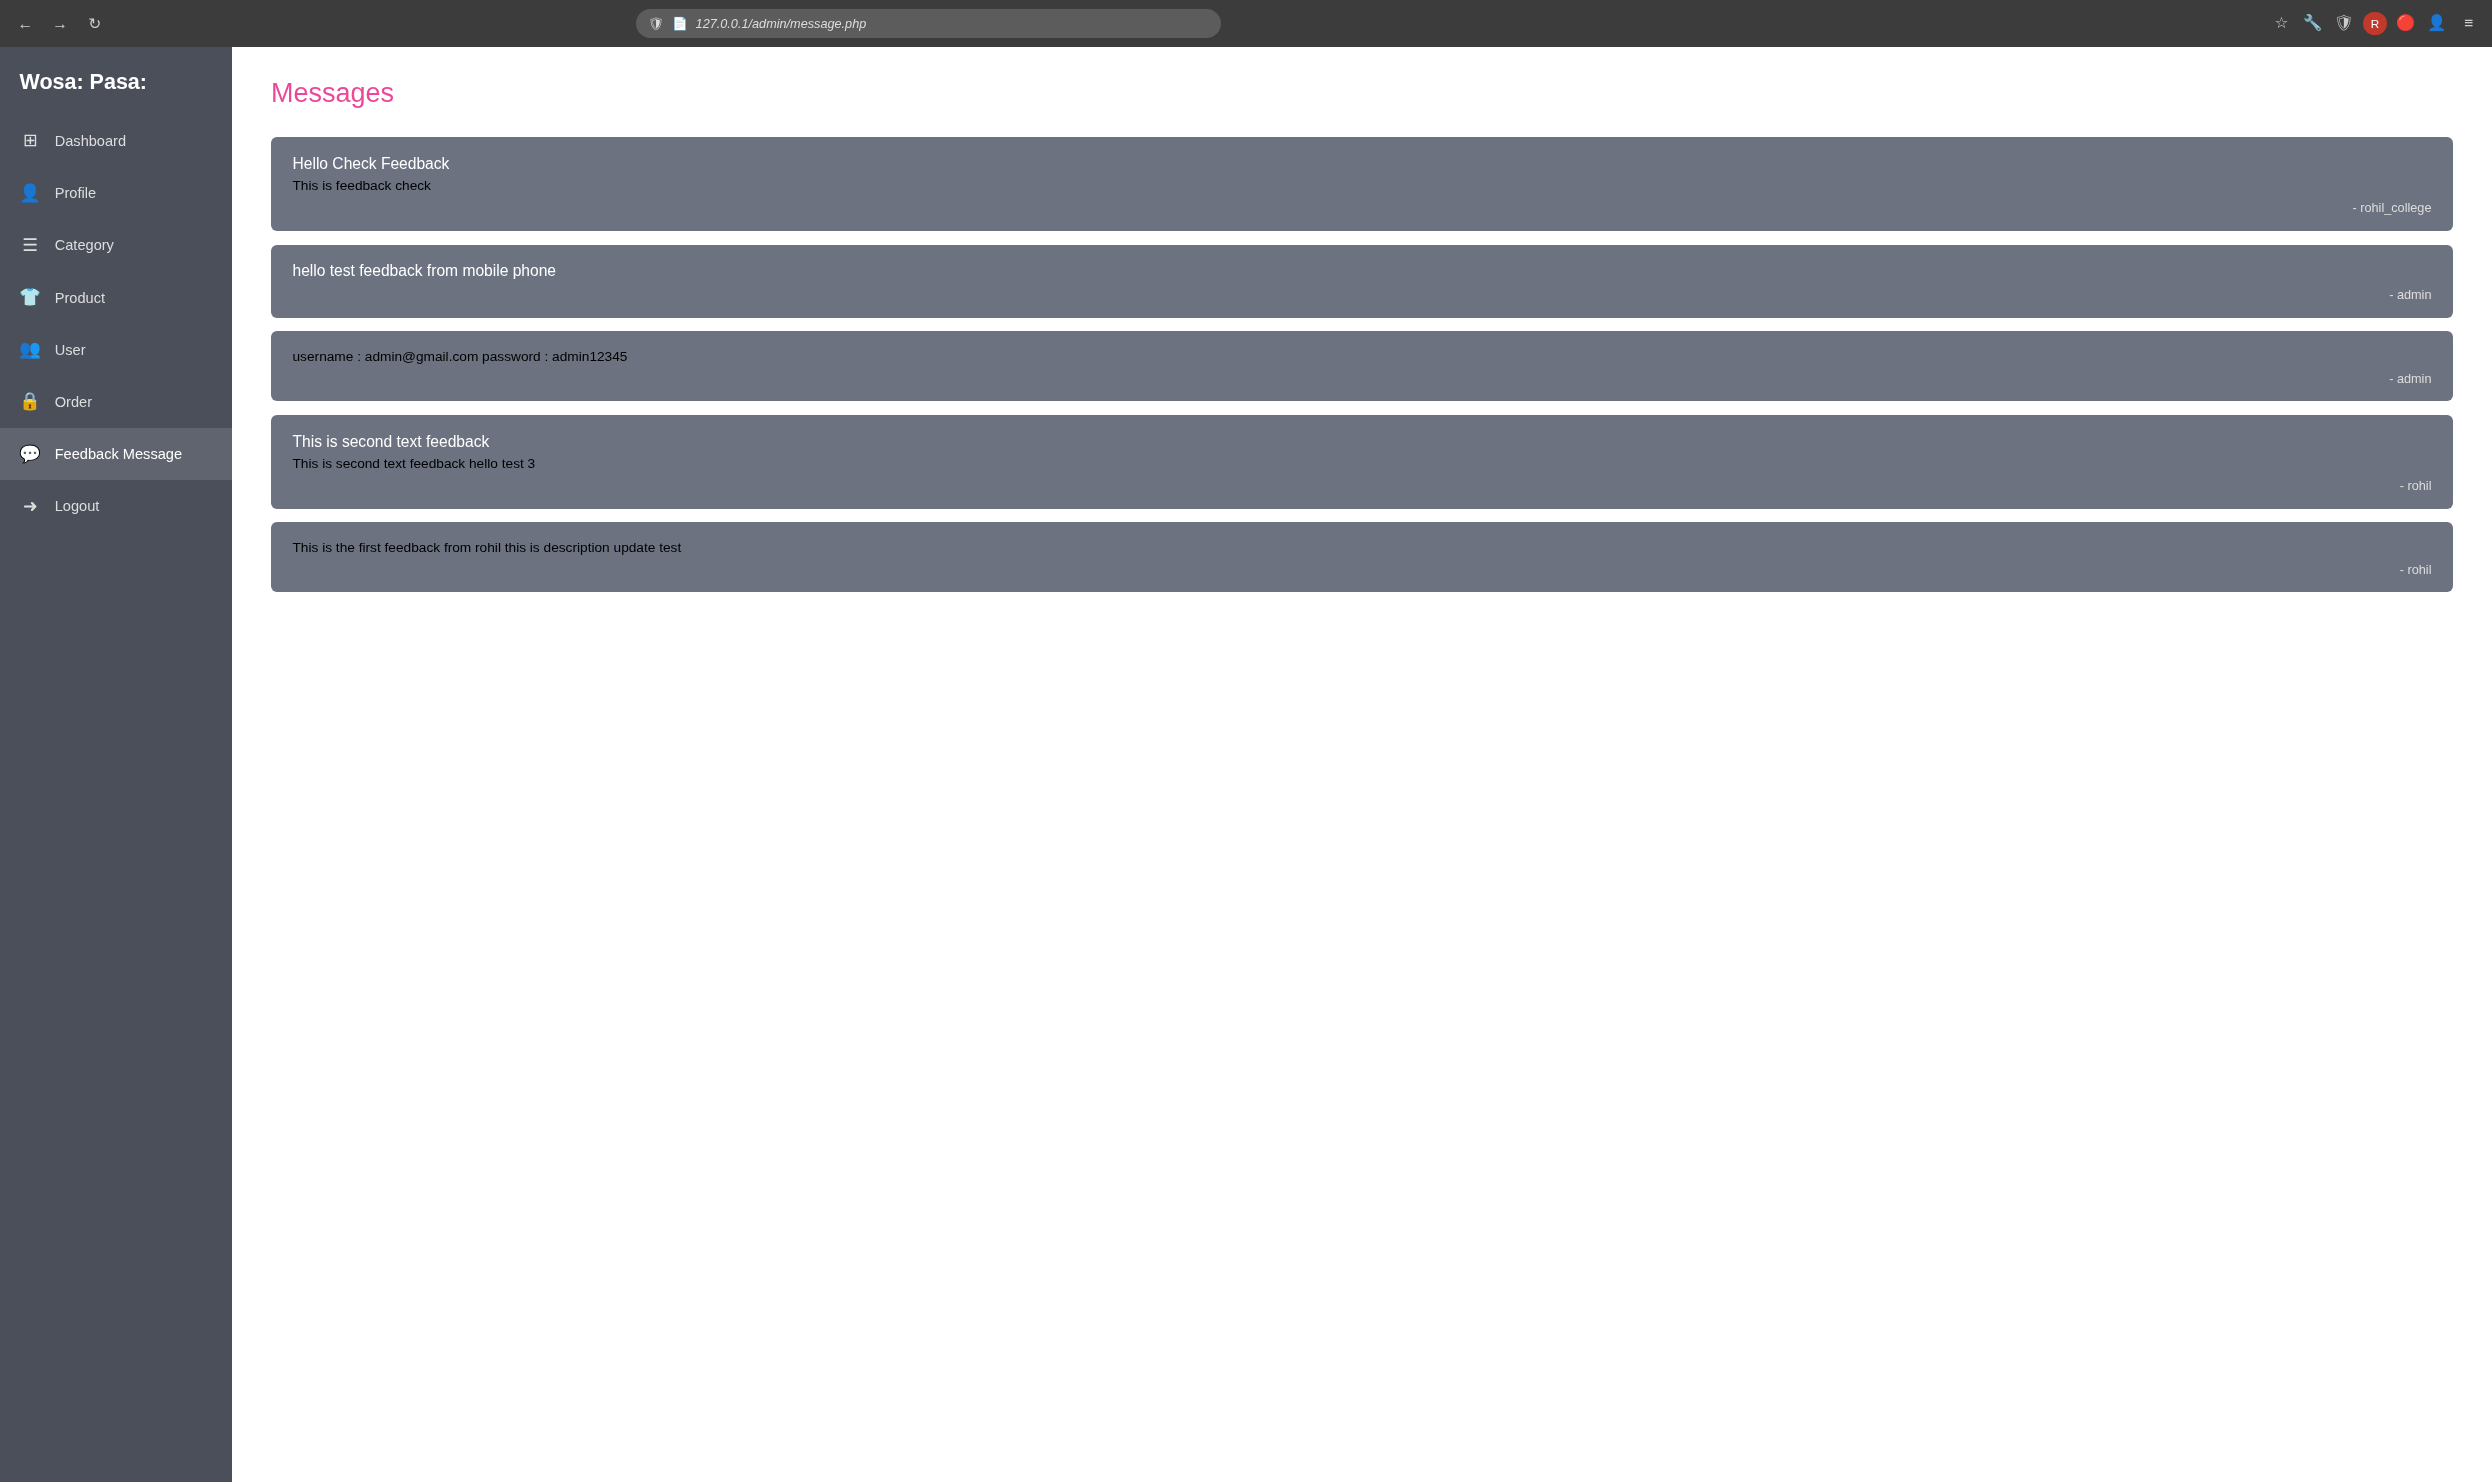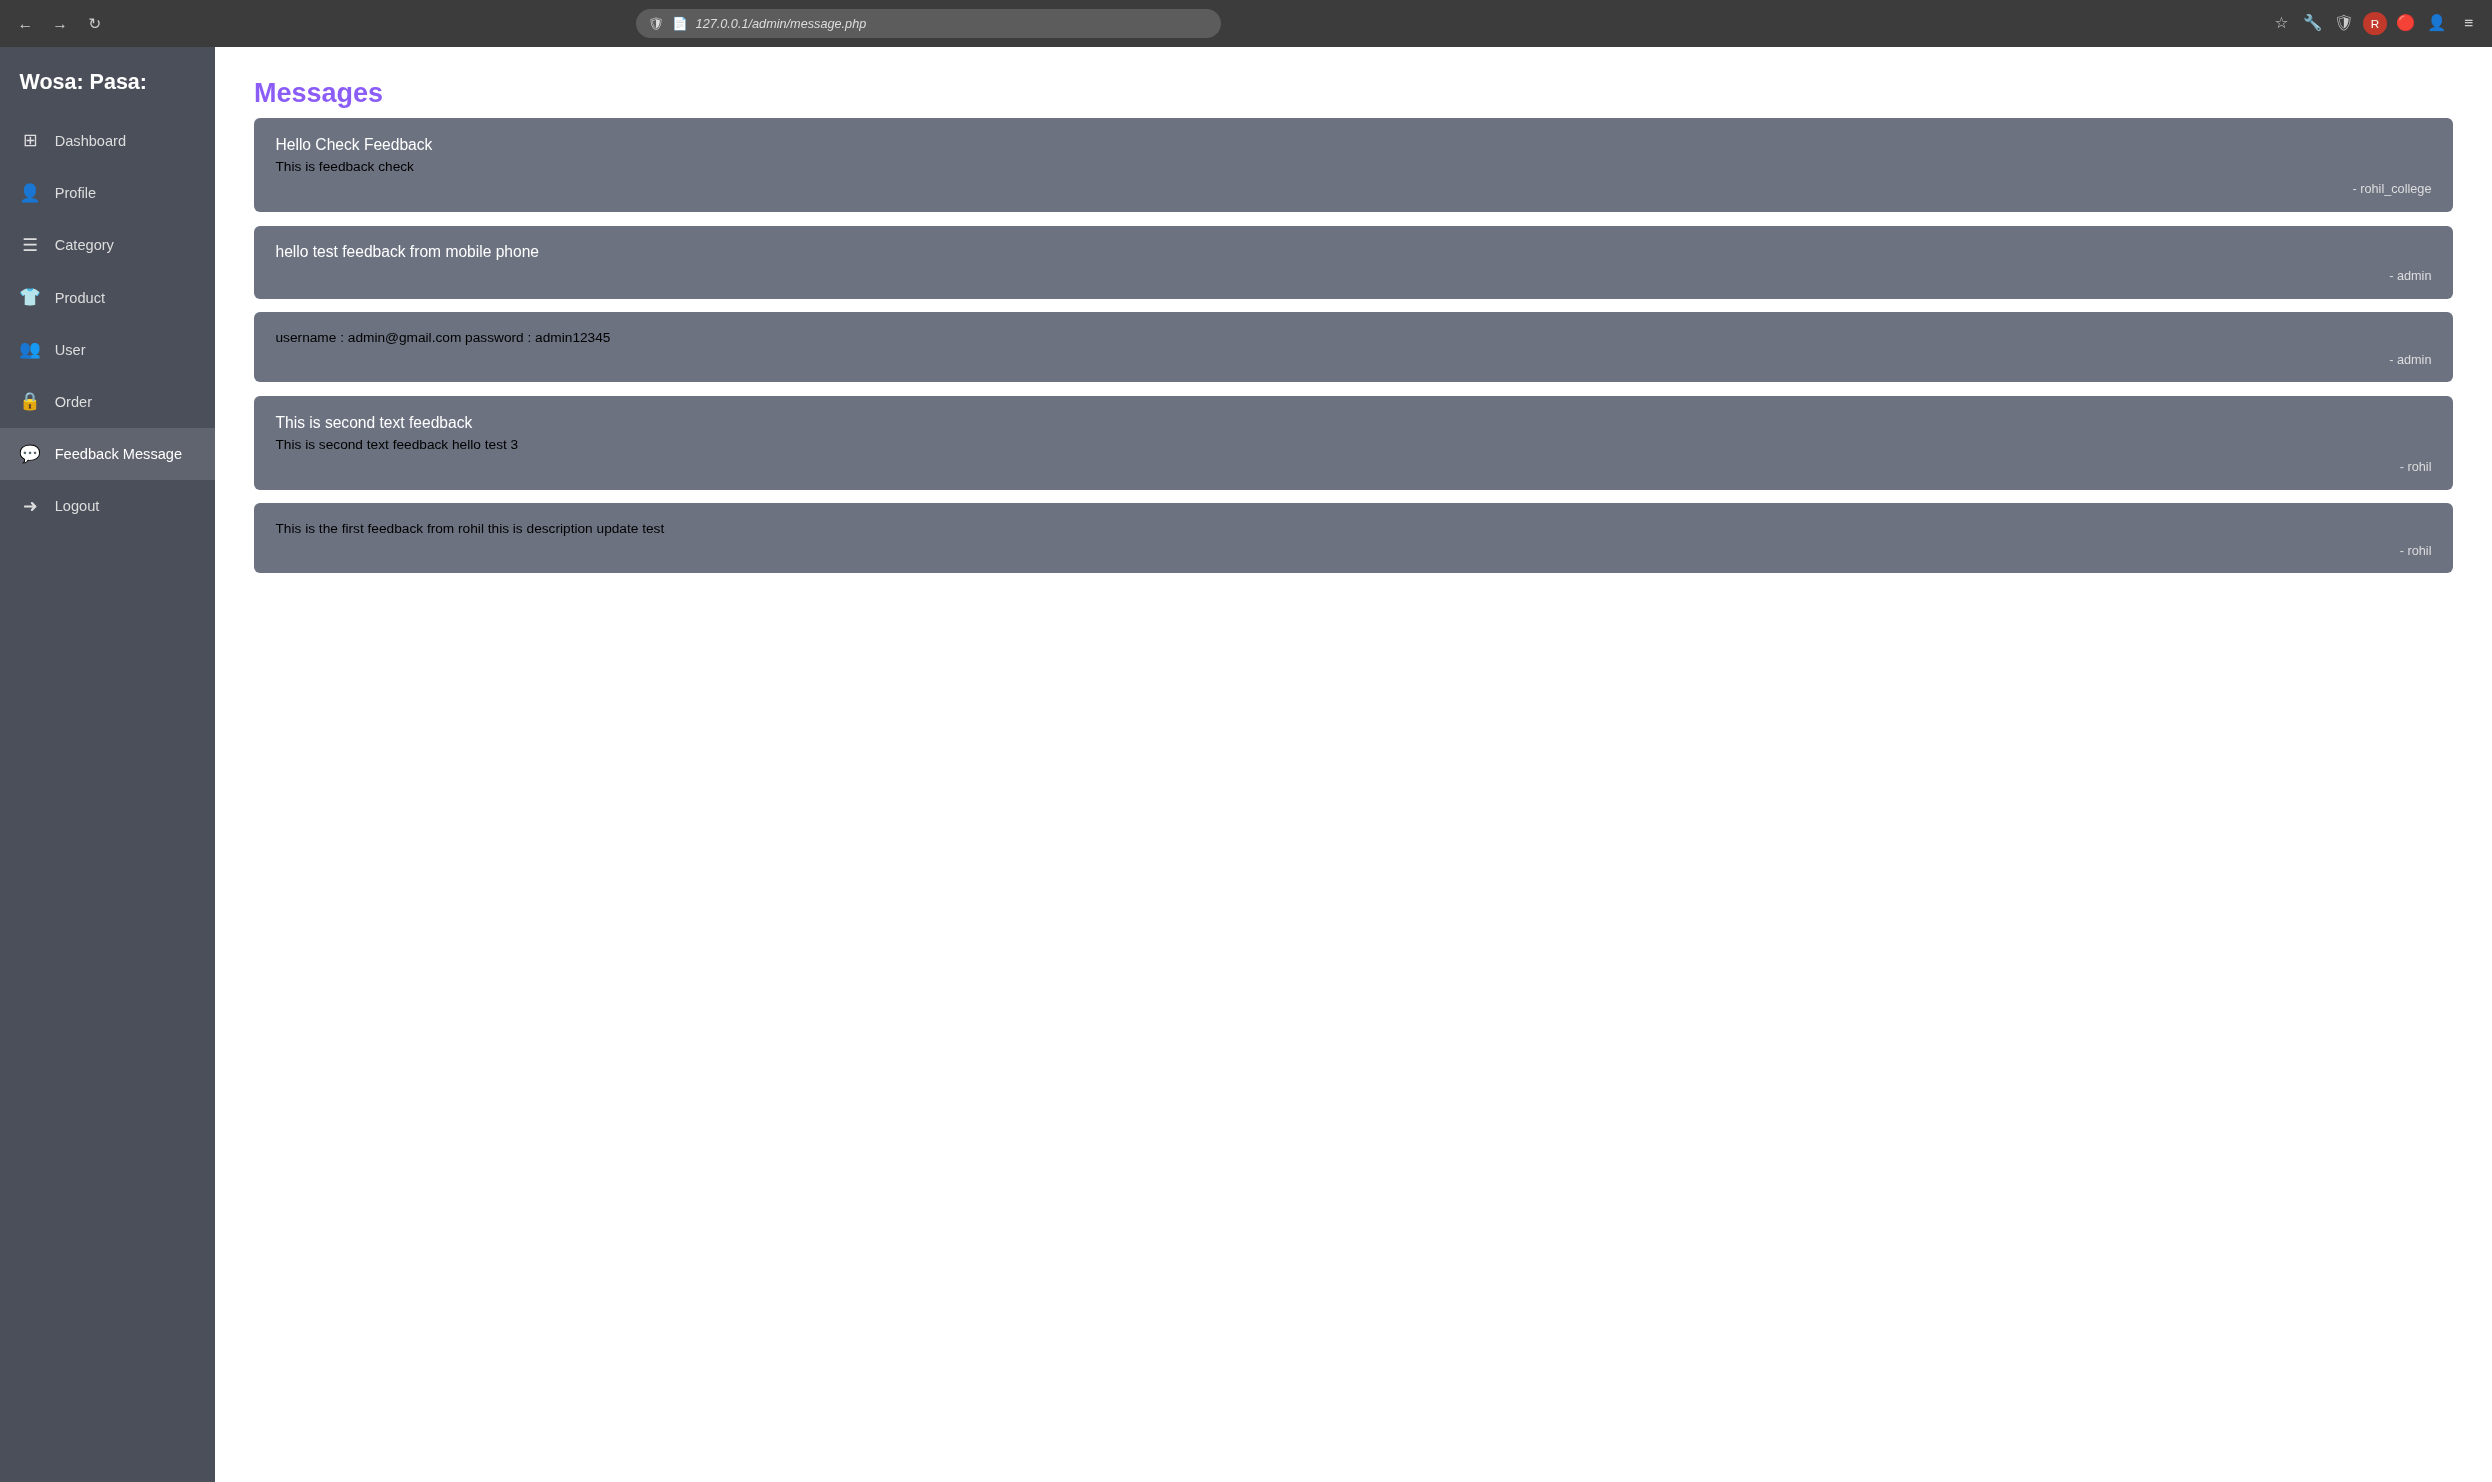--- a/index.html
+++ b/index.html
@@ -41,21 +41,21 @@
 
     
     .app-container {
       display: flex;
       flex: 1;
       overflow: hidden;
     }
 
     
     .sidebar {
-      width: 215px;
+      width: 232px;
       background: #4a4f5a;
       color: #fff;
       display: flex;
       flex-direction: column;
       flex-shrink: 0;
     }
     .sidebar-logo {
       padding: 23.4px 19.5px 19.5px;
       font-size: 21.5px;
       font-weight: bold;
@@ -78,23 +78,23 @@
 
     
     .main-content {
       flex: 1;
       background: #fff;
       overflow-y: auto;
       padding: 31px 39px;
     }
     .page-title {
       font-size: 27px;
-      font-weight: bold;
-      color: #8b5cf6;
-      margin-bottom: 9px;
+      font-weight: normal;
+      color: #ec4899;
+      margin-bottom: 28px;
     }
 
     
     .message-card {
       background: #6c7280;
       border-radius: 5.9px;
       padding: 17.6px 21.5px 15.6px;
       margin-bottom: 13.7px;
       color: #fff;
     }

